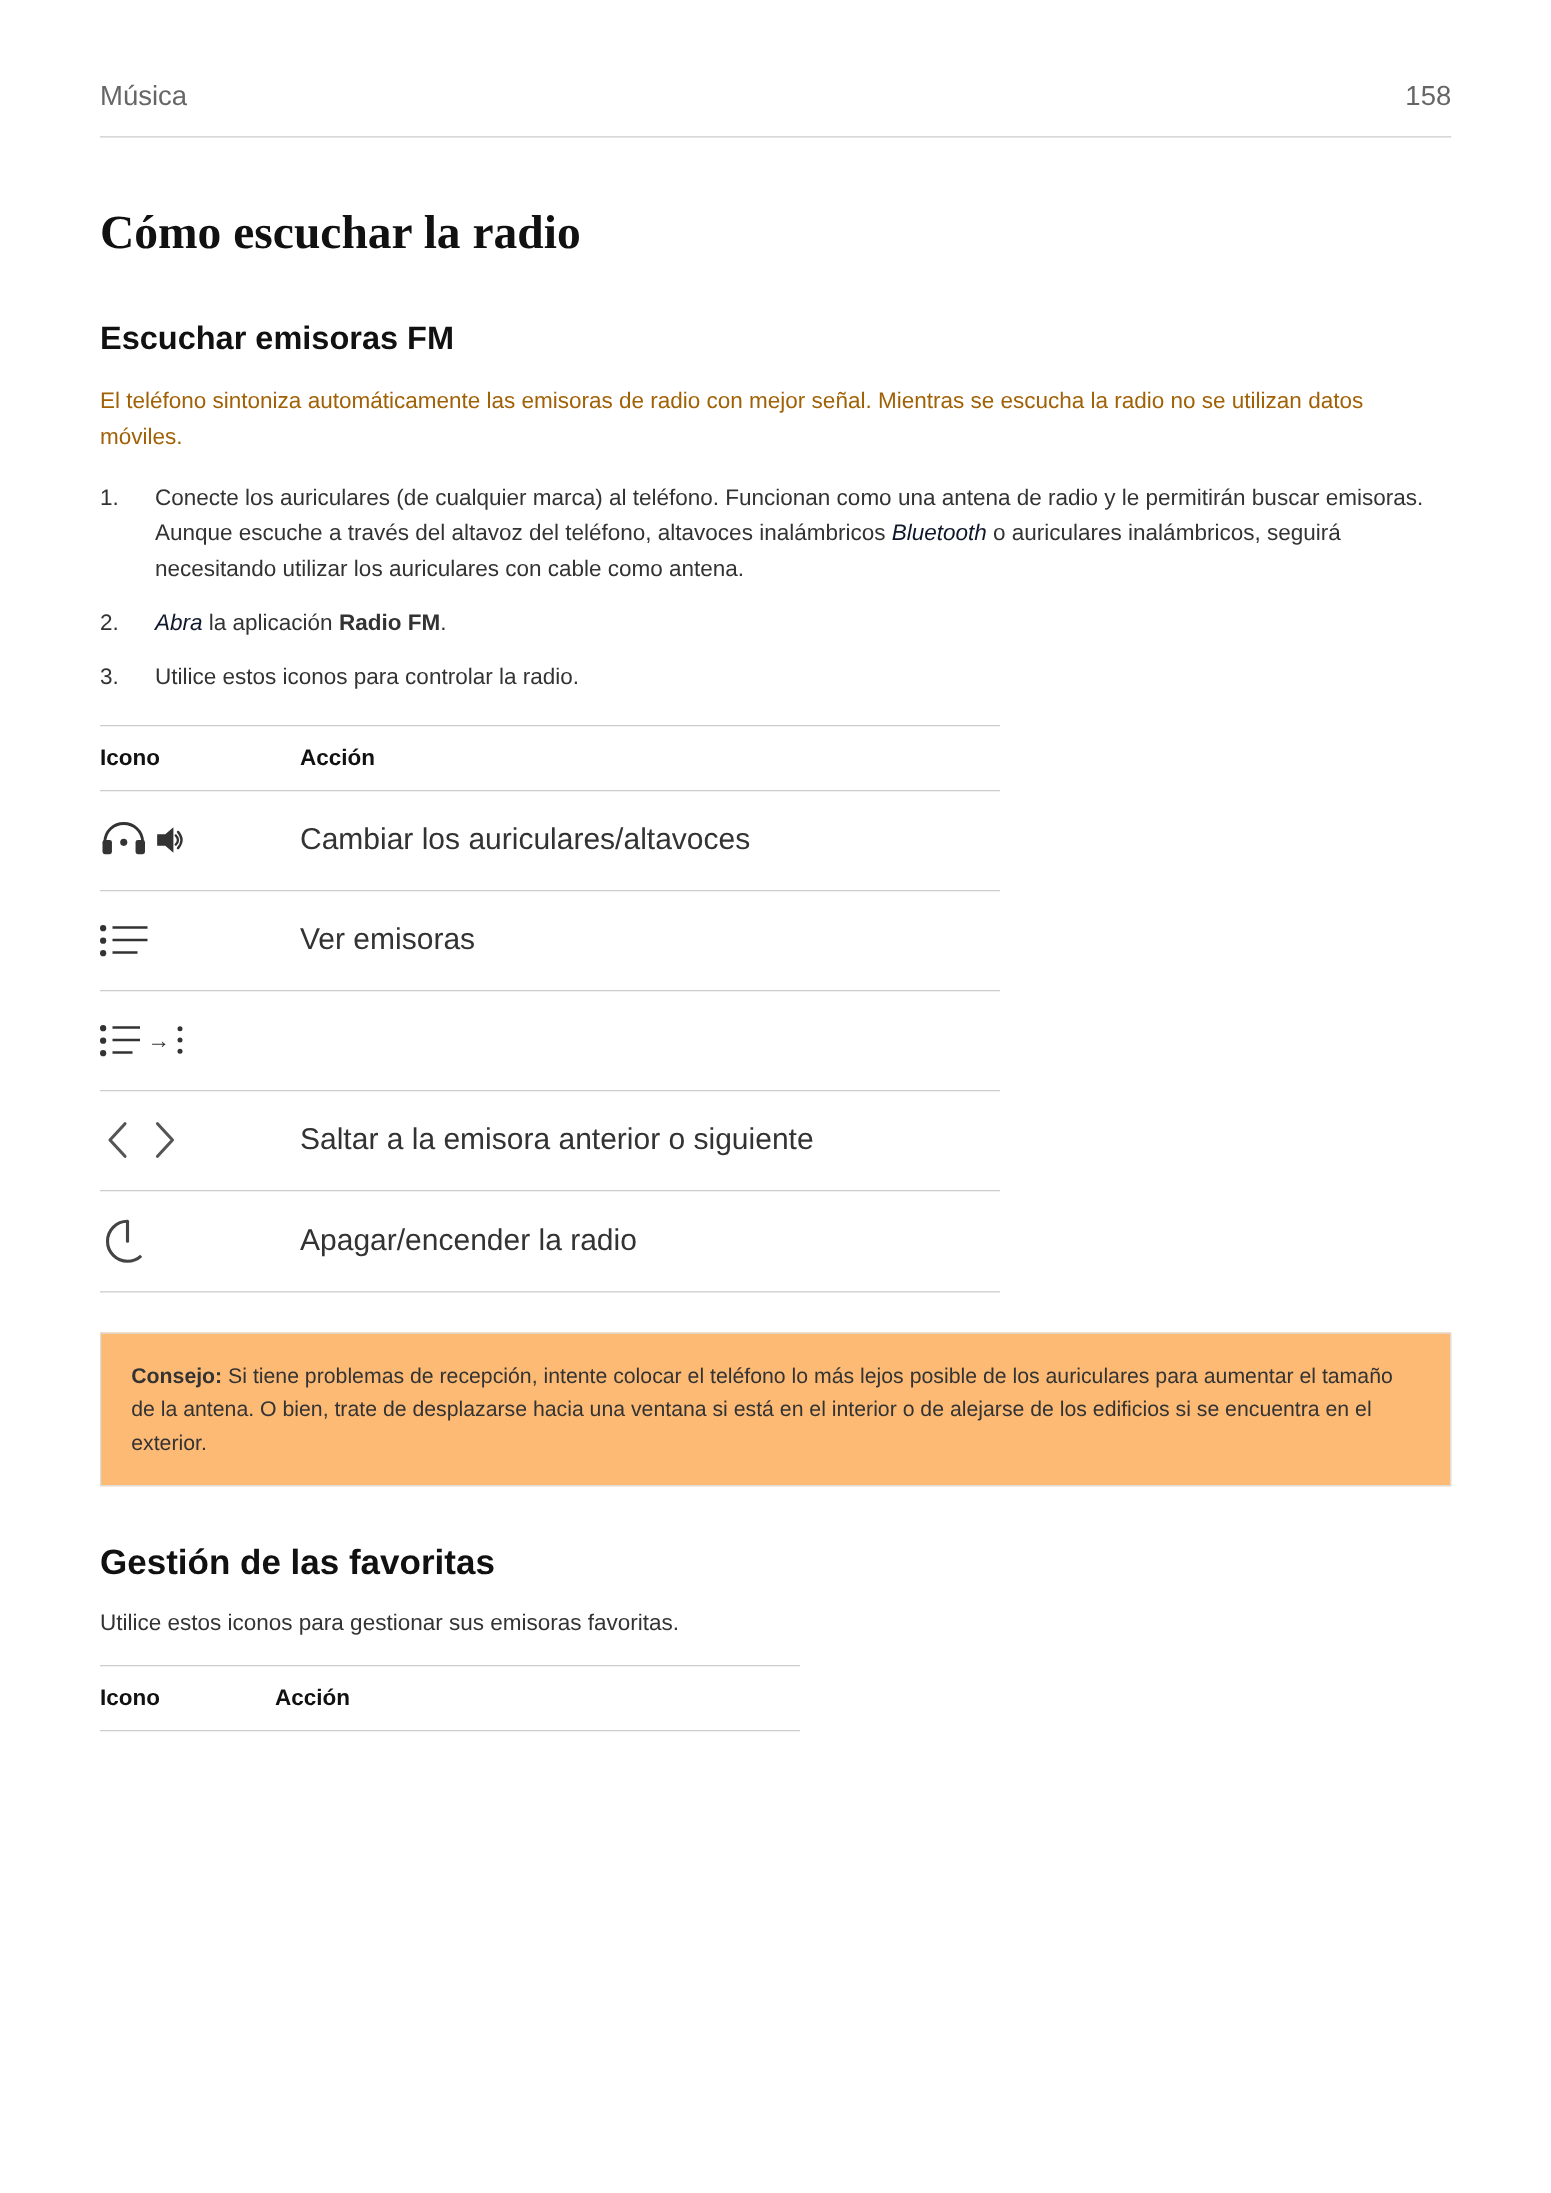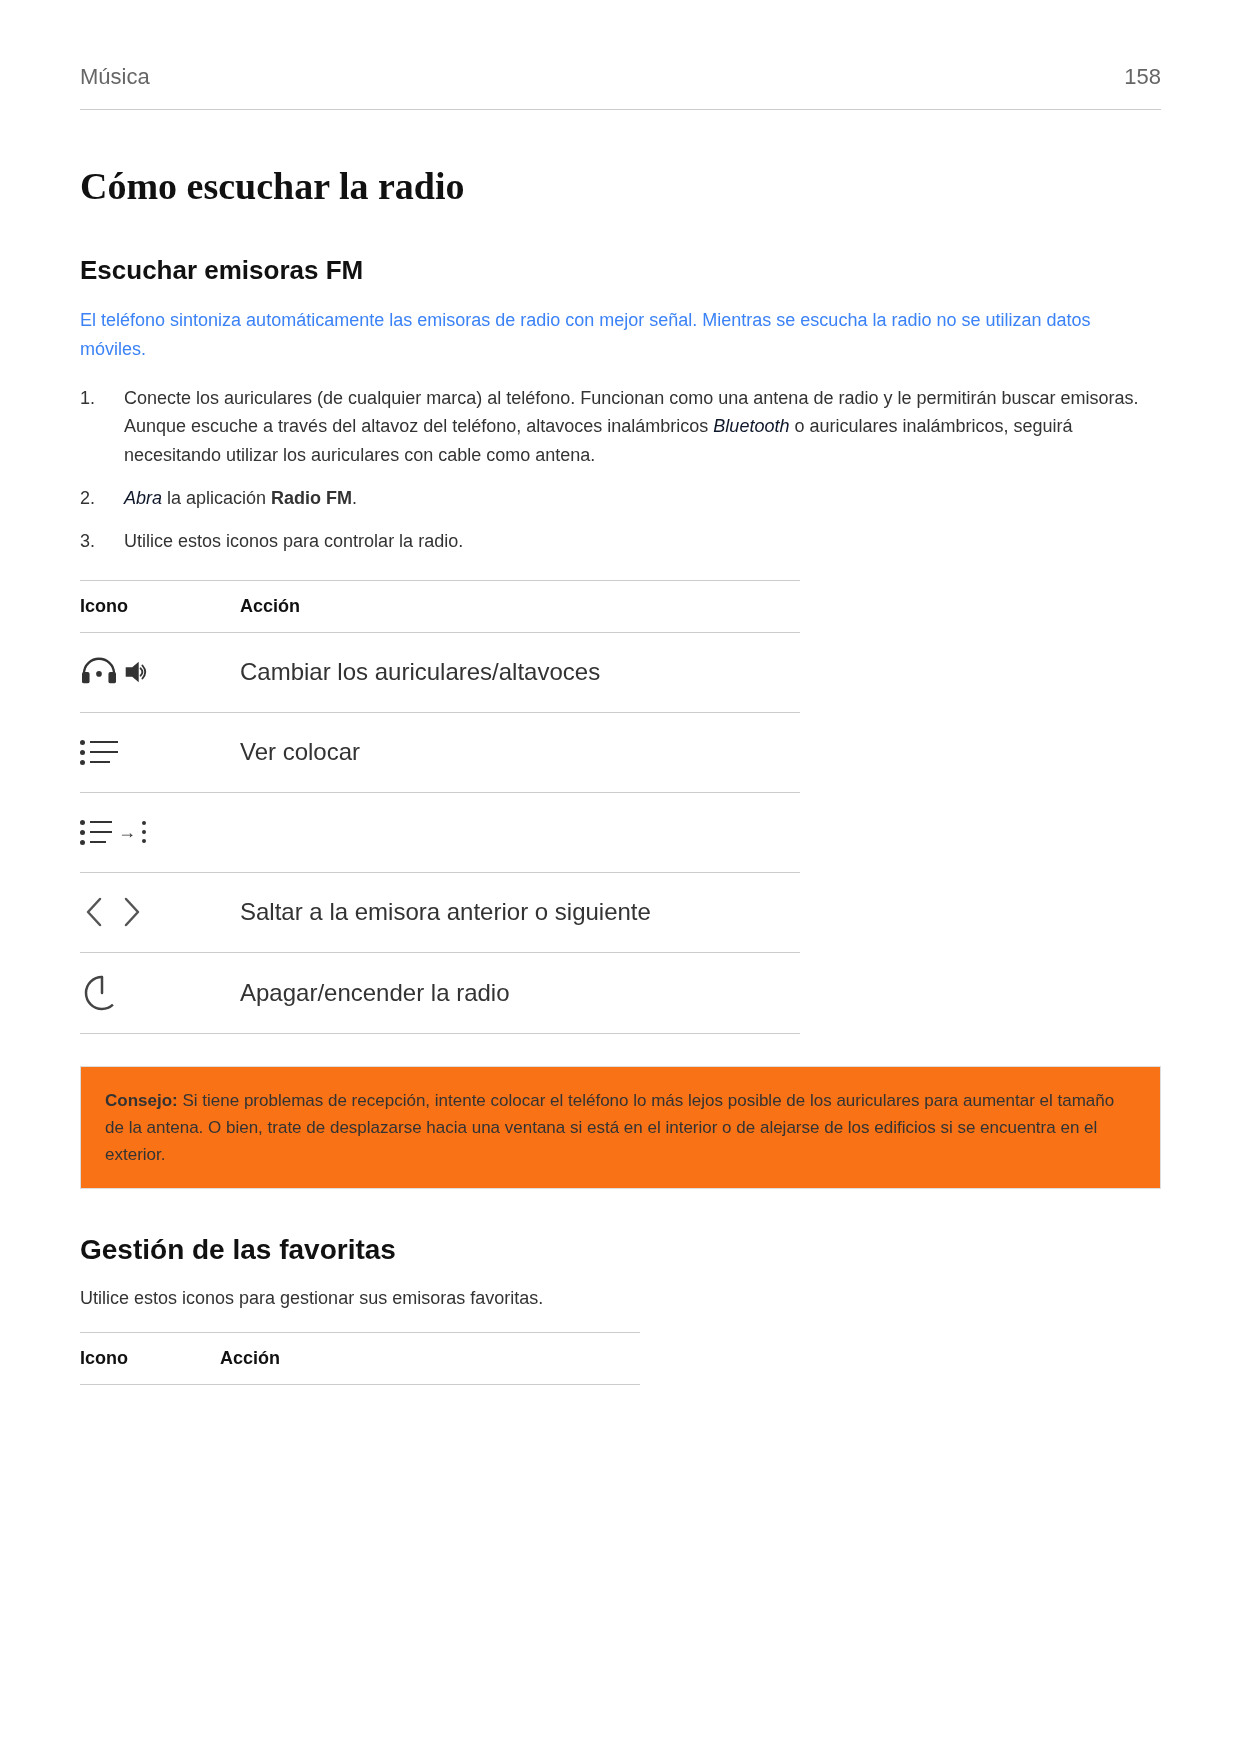--- a/index.html
+++ b/index.html
@@ -49,21 +49,21 @@
 
     .subsection-title {
       font-size: 26px;
       font-weight: bold;
       margin-bottom: 16px;
       color: #111111;
     }
 
     .body-text {
       font-size: 18px;
-      color: #3b82f6;
+      color: #a16207;
       line-height: 1.6;
       margin-bottom: 20px;
     }
 
     .link {
       color: #0f172a;
       text-decoration: none;
       font-style: italic;
     }
 
@@ -223,21 +223,21 @@
       font-size: 30px;
       color: #555;
     }
 
     .power-icon {
       width: 44px;
       height: 44px;
     }
 
     .tip-box {
-      background: #f97316;
+      background: #fdba74;
       border: 1px solid #dddddd;
       padding: 20px 24px;
       margin-bottom: 40px;
       font-size: 17px;
       color: #333333;
       line-height: 1.6;
     }
 
     .tip-box strong {
       font-weight: bold;
@@ -355,21 +355,21 @@
         <div class="list-row">
           <div class="dot"></div>
           <div class="line"></div>
         </div>
         <div class="list-row">
           <div class="dot"></div>
           <div class="line" style="width:20px;"></div>
         </div>
       </div>
     </div>
-    <div class="col-action">Ver colocar</div>
+    <div class="col-action">Ver emisoras</div>
   </div>
 
   <div class="table-row">
     <div class="col-icon">
       <div class="scan-icon">
         <div class="scan-lines">
           <div class="list-row">
             <div class="dot"></div>
             <div class="line" style="width:22px;"></div>
           </div>

